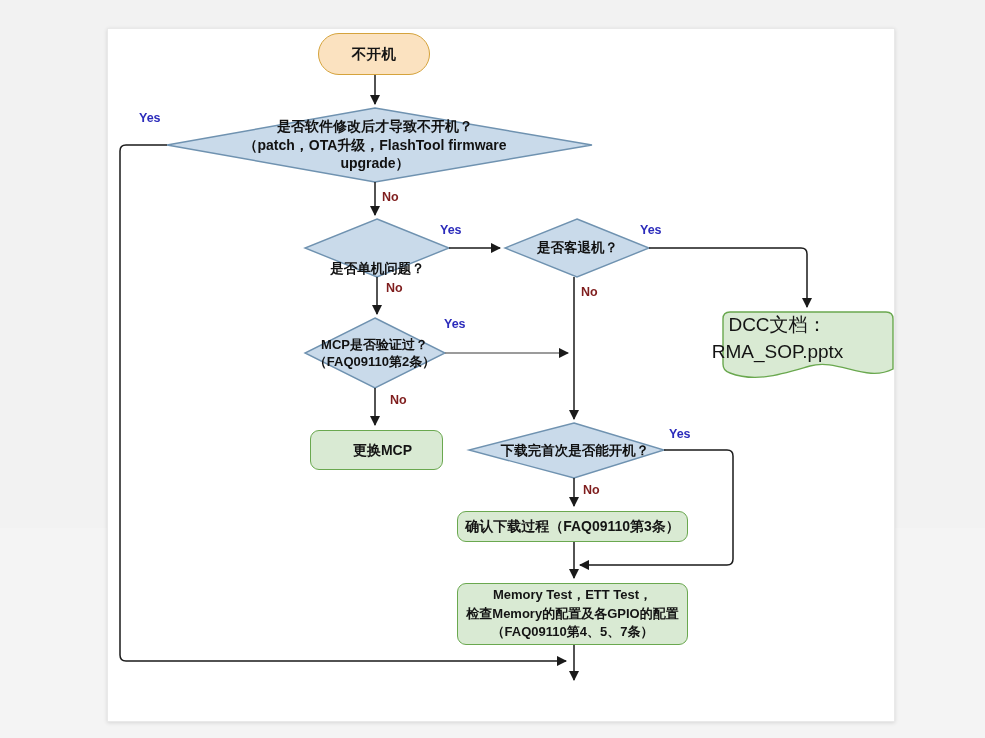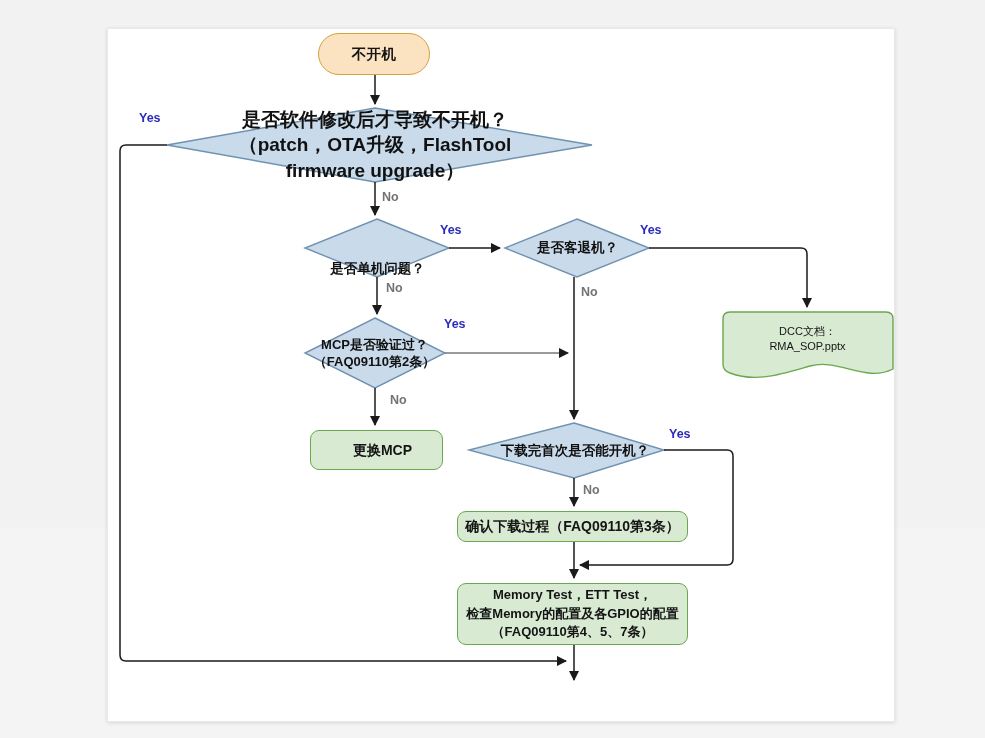--- a/index.html
+++ b/index.html
@@ -80,42 +80,42 @@
     left: 457px; top: 511px; width: 231px; height: 31px;
   }
   #node-memtest {
     left: 457px; top: 583px; width: 231px; height: 62px;
     font-size: 13px;
     line-height: 1.45;
   }
   #node-memtest .ln2 { font-size: 13px; }
   
   #node-dcc {
-    left: 722px; top: 315px; width: 171px; height: 48px;
-    font-size: 11px;
+    left: 692px; top: 315px; width: 171px; height: 48px;
+    font-size: 19px;
     line-height: 1.4;
     color: #141414;
     background: transparent;
     border: none;
     font-weight: normal;
   }
   
   .dia {
     position: absolute;
     display: flex;
     align-items: center;
     justify-content: center;
     text-align: center;
     font-weight: bold;
     color: #111111;
     line-height: 1.32;
   }
   #dia-sw {
     left: 210px; top: 122px; width: 330px; height: 46px;
-    font-size: 19px;
+    font-size: 14px;
   }
   #dia-sw .sub { font-weight: bold; }
   #dia-single {
     left: 305px; top: 235px; width: 145px; height: 26px;
     font-size: 13.5px;
     margin-top: 21px;
   }
   #dia-return {
     left: 515px; top: 235px; width: 125px; height: 26px;
     font-size: 13.5px;
@@ -130,21 +130,21 @@
   }
   
   .lbl {
     position: absolute;
     font-size: 12.5px;
     font-weight: bold;
     font-family: "Liberation Sans", sans-serif;
     white-space: nowrap;
   }
   .lbl-yes { color: #2b2bbb; }
-  .lbl-no  { color: #737373; }
+  .lbl-no  { color: #7f1d1d; }
   #lbl-yes-1 { left: 139px; top: 111px; }
   #lbl-no-1  { left: 382px; top: 190px; }
   #lbl-yes-2 { left: 440px; top: 223px; }
   #lbl-no-2  { left: 386px; top: 281px; }
   #lbl-yes-3 { left: 640px; top: 223px; }
   #lbl-no-3  { left: 581px; top: 285px; }
   #lbl-yes-4 { left: 444px; top: 317px; }
   #lbl-no-4  { left: 390px; top: 393px; }
   #lbl-yes-5 { left: 669px; top: 427px; }
   #lbl-no-5  { left: 583px; top: 483px; }

